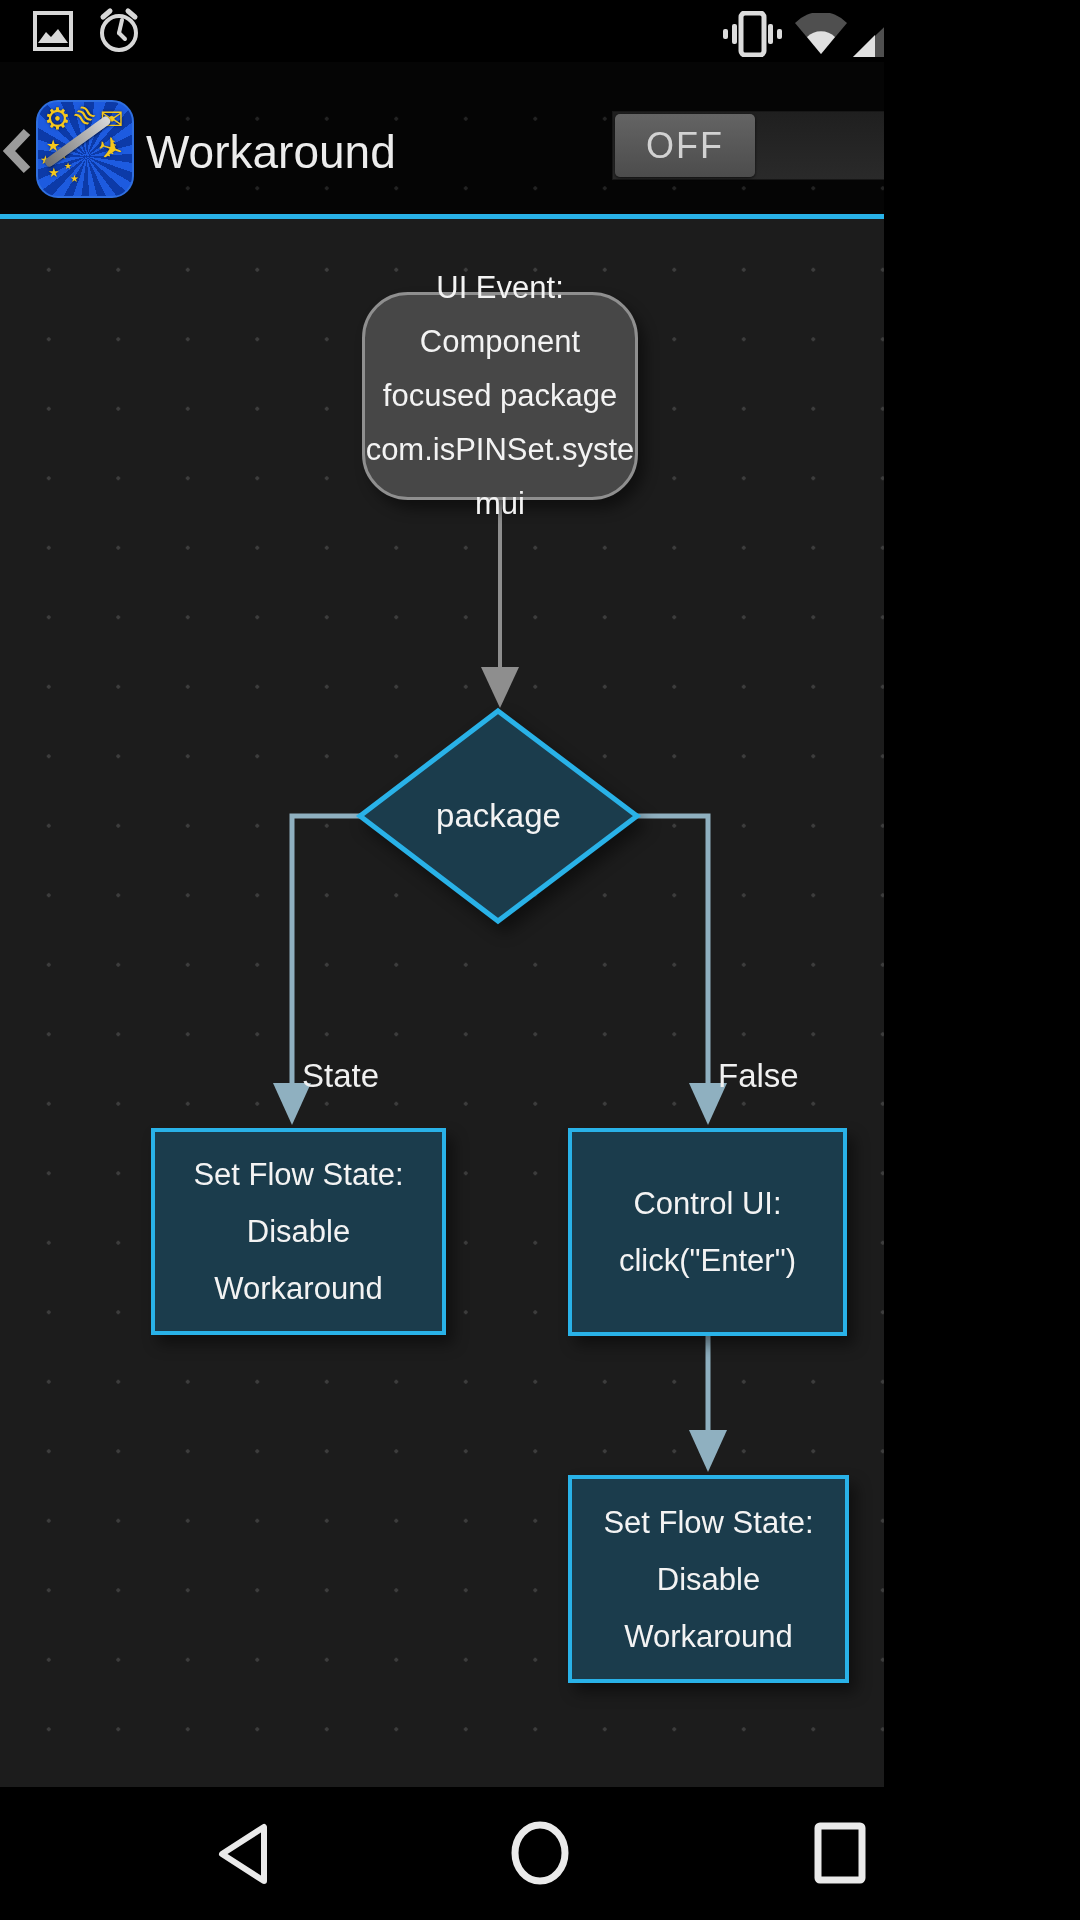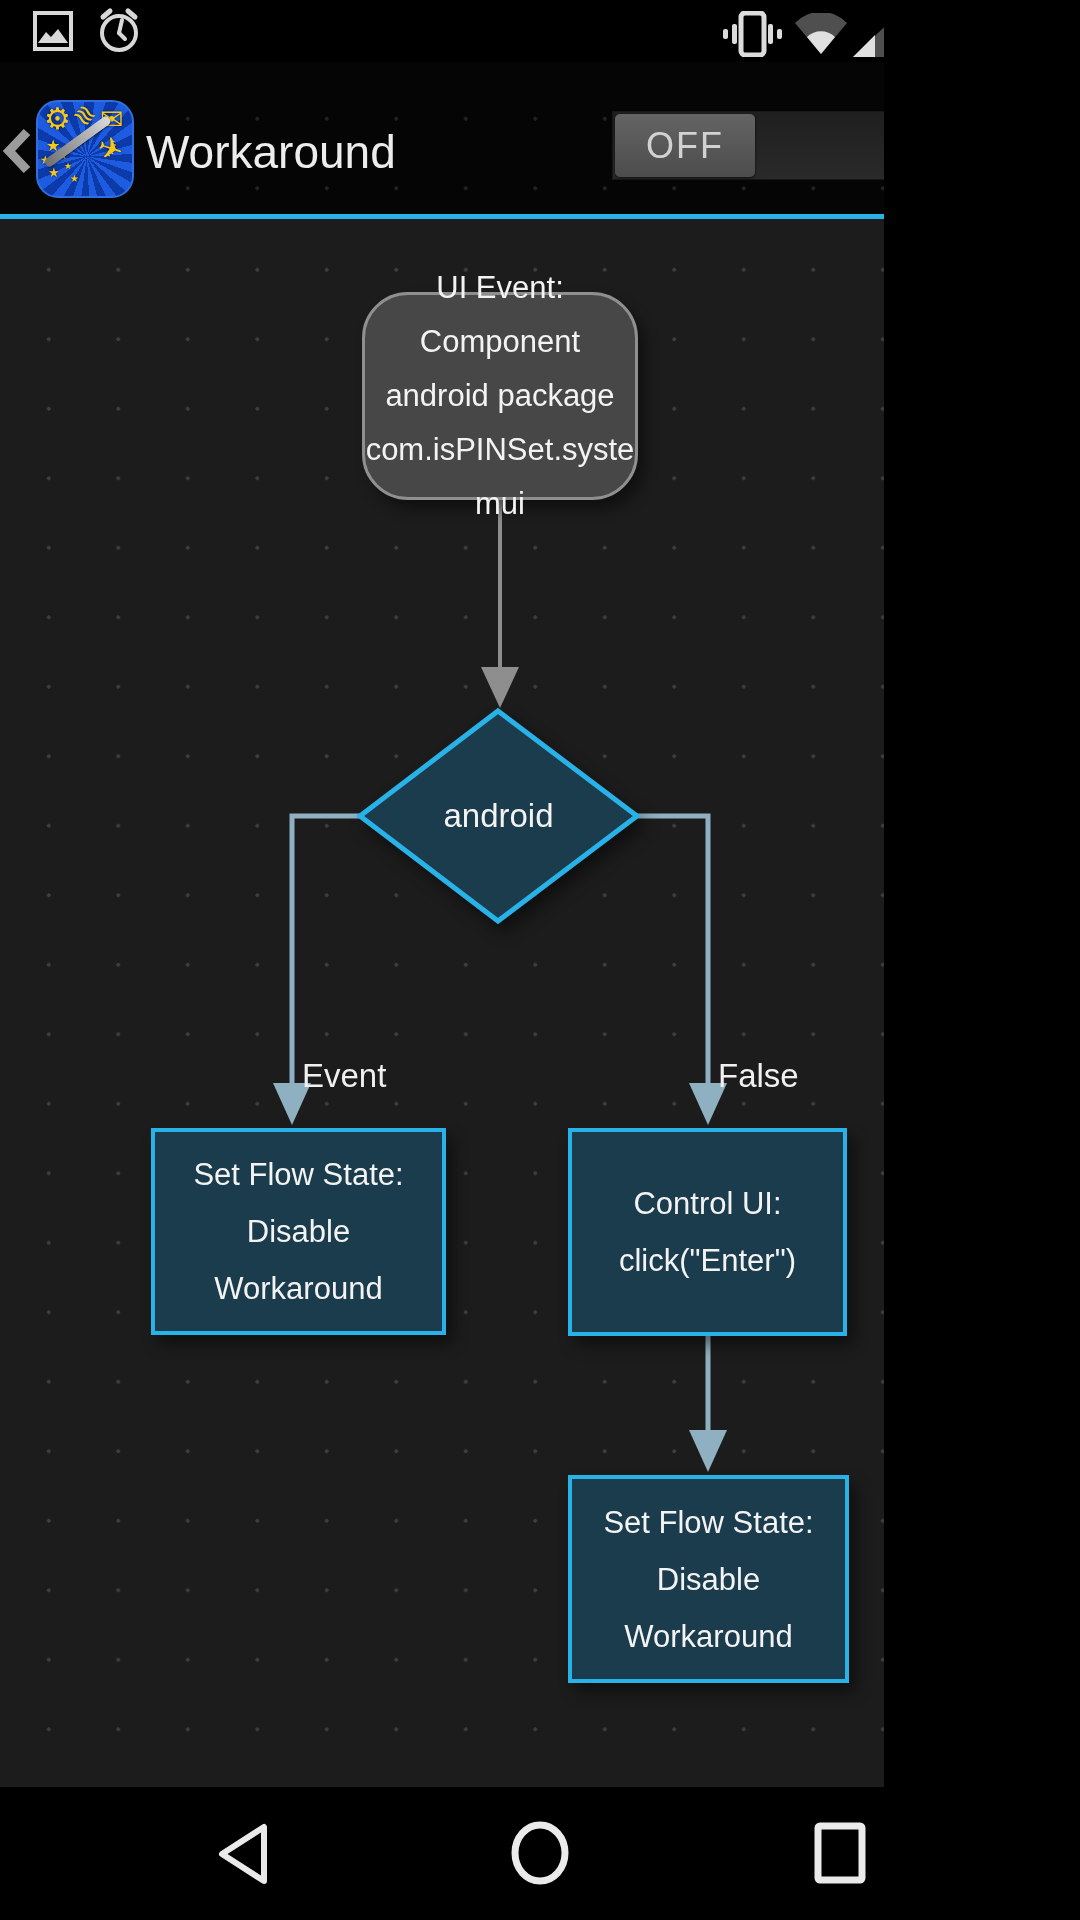--- a/index.html
+++ b/index.html
@@ -165,28 +165,28 @@
 
       <line x1="708" y1="1117" x2="708" y2="1213" stroke="#8fb0c0" stroke-width="5"></line>
       <polygon points="689,1211 727,1211 708,1253" fill="#8fb0c0"></polygon>
 
       <polygon points="498,492 637,597 498,702 360,597" fill="#1b3c4c" stroke="#29b2e8" stroke-width="5" style="filter:drop-shadow(7px 9px 8px rgba(0,0,0,.45));"></polygon>
     </svg>
 
     <div class="node node-trigger">
       <div>UI Event:</div>
       <div>Component</div>
-      <div>android package</div>
+      <div>focused package</div>
       <div>com.isPINSet.syste</div>
       <div>mui</div>
     </div>
 
-    <div class="diamond-label">android</div>
-
-    <div class="branch-label branch-true-label">Event</div>
+    <div class="diamond-label">package</div>
+
+    <div class="branch-label branch-true-label">State</div>
     <div class="branch-label branch-false-label">False</div>
 
     <div class="node node-rect node-true">
       <div>Set Flow State:</div>
       <div>Disable</div>
       <div>Workaround</div>
     </div>
 
     <div class="node node-rect node-false">
       <div>Control UI:</div>

